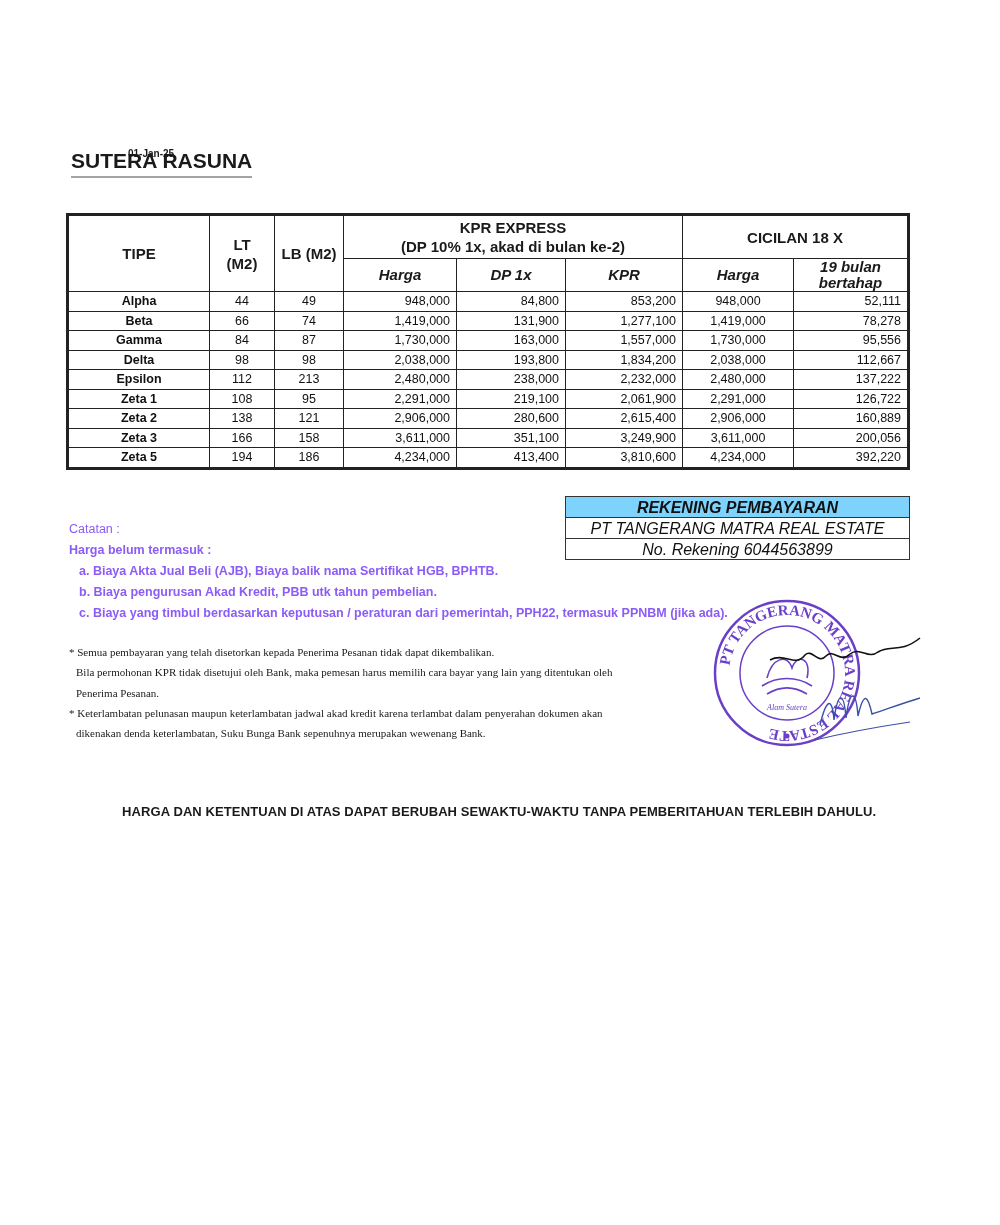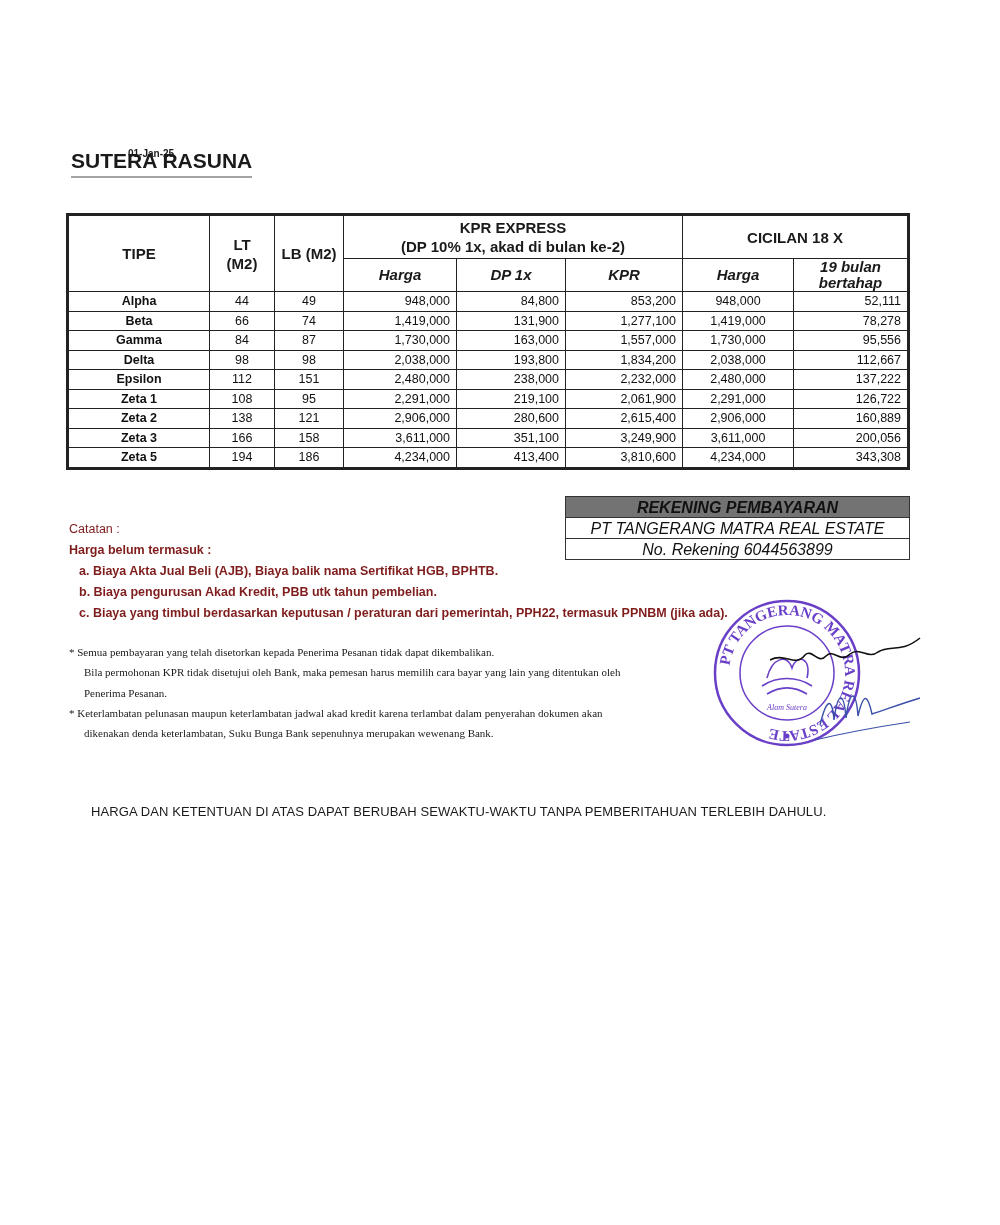--- a/index.html
+++ b/index.html
@@ -20,28 +20,28 @@
   .sub-small { font-style: italic; font-size: 13.5px; line-height: 16px !important; }
   td.c { text-align: center; }
   td.r { text-align: right; }
   td.b { font-weight: bold; }
   tr.hr1 th { height: 42px; line-height: 19px; }
   tr.hr2 th { height: 32px; }
 
   table.bank { position: absolute; left: 565px; top: 496px; width: 345px; border-collapse: collapse;
                border: 1.5px solid #333; font-style: italic; font-size: 16px; }
   table.bank td { border: 1.5px solid #333; text-align: center; height: 20px; line-height: 19px; padding: 0; }
-  table.bank tr.head td { background: #737373; font-weight: bold; }
-
-  .notes { position: absolute; left: 69px; top: 519px; font-size: 12.5px; line-height: 21px; color:#7f1d1d; }
+  table.bank tr.head td { background: #7dd3fc; font-weight: bold; }
+
+  .notes { position: absolute; left: 69px; top: 519px; font-size: 12.5px; line-height: 21px; color:#8b5cf6; }
   .notes .bold { font-weight: bold; }
   .notes .item { padding-left: 10px; font-weight: bold; }
   .notes2 { position: absolute; left: 69px; top: 642px; font-size: 11px; line-height: 20.3px; color:#1a1a1a; width: 680px; font-family: Liberation Serif, serif; }
-  .notes2 .indent { padding-left: 7px; margin-left: 8px; }
-  .footer { position: absolute; left: 55px; top: 804px; font-size: 13px; font-weight: normal; color:#1a1a1a; letter-spacing: 0.1px; padding-left: 36px; }
+  .notes2 .indent { padding-left: 7px; }
+  .footer { position: absolute; left: 86px; top: 804px; font-size: 13px; font-weight: bold; color:#1a1a1a; letter-spacing: 0.1px; padding-left: 36px; }
 
   .stamp { position: absolute; left: 712px; top: 598px; width: 150px; height: 150px; }
   .sig { position: absolute; left: 760px; top: 630px; width: 170px; height: 120px; }
 </style>
 </head>
 <body>
 
 <div class="title">SUTERA RASUNA</div>
 <div class="date">01-Jan-25</div>
 
@@ -102,21 +102,21 @@
         <td class="c">98</td>
         <td class="r">2,038,000</td>
         <td class="r">193,800</td>
         <td class="r">1,834,200</td>
         <td class="c">2,038,000</td>
         <td class="r">112,667</td>
       </tr>
       <tr>
         <td class="c b">Epsilon</td>
         <td class="c">112</td>
-        <td class="c">151</td>
+        <td class="c">213</td>
         <td class="r">2,480,000</td>
         <td class="r">238,000</td>
         <td class="r">2,232,000</td>
         <td class="c">2,480,000</td>
         <td class="r">137,222</td>
       </tr>
       <tr>
         <td class="c b">Zeta 1</td>
         <td class="c">108</td>
         <td class="c">95</td>
@@ -147,21 +147,21 @@
         <td class="r">200,056</td>
       </tr>
       <tr>
         <td class="c b">Zeta 5</td>
         <td class="c">194</td>
         <td class="c">186</td>
         <td class="r">4,234,000</td>
         <td class="r">413,400</td>
         <td class="r">3,810,600</td>
         <td class="c">4,234,000</td>
-        <td class="r">343,308</td>
+        <td class="r">392,220</td>
       </tr>
     </tbody>
 </table>
 
 <table class="bank">
   <tbody>
       <tr class="head">
         <td>REKENING PEMBAYARAN</td>
       </tr>
   <tr>

